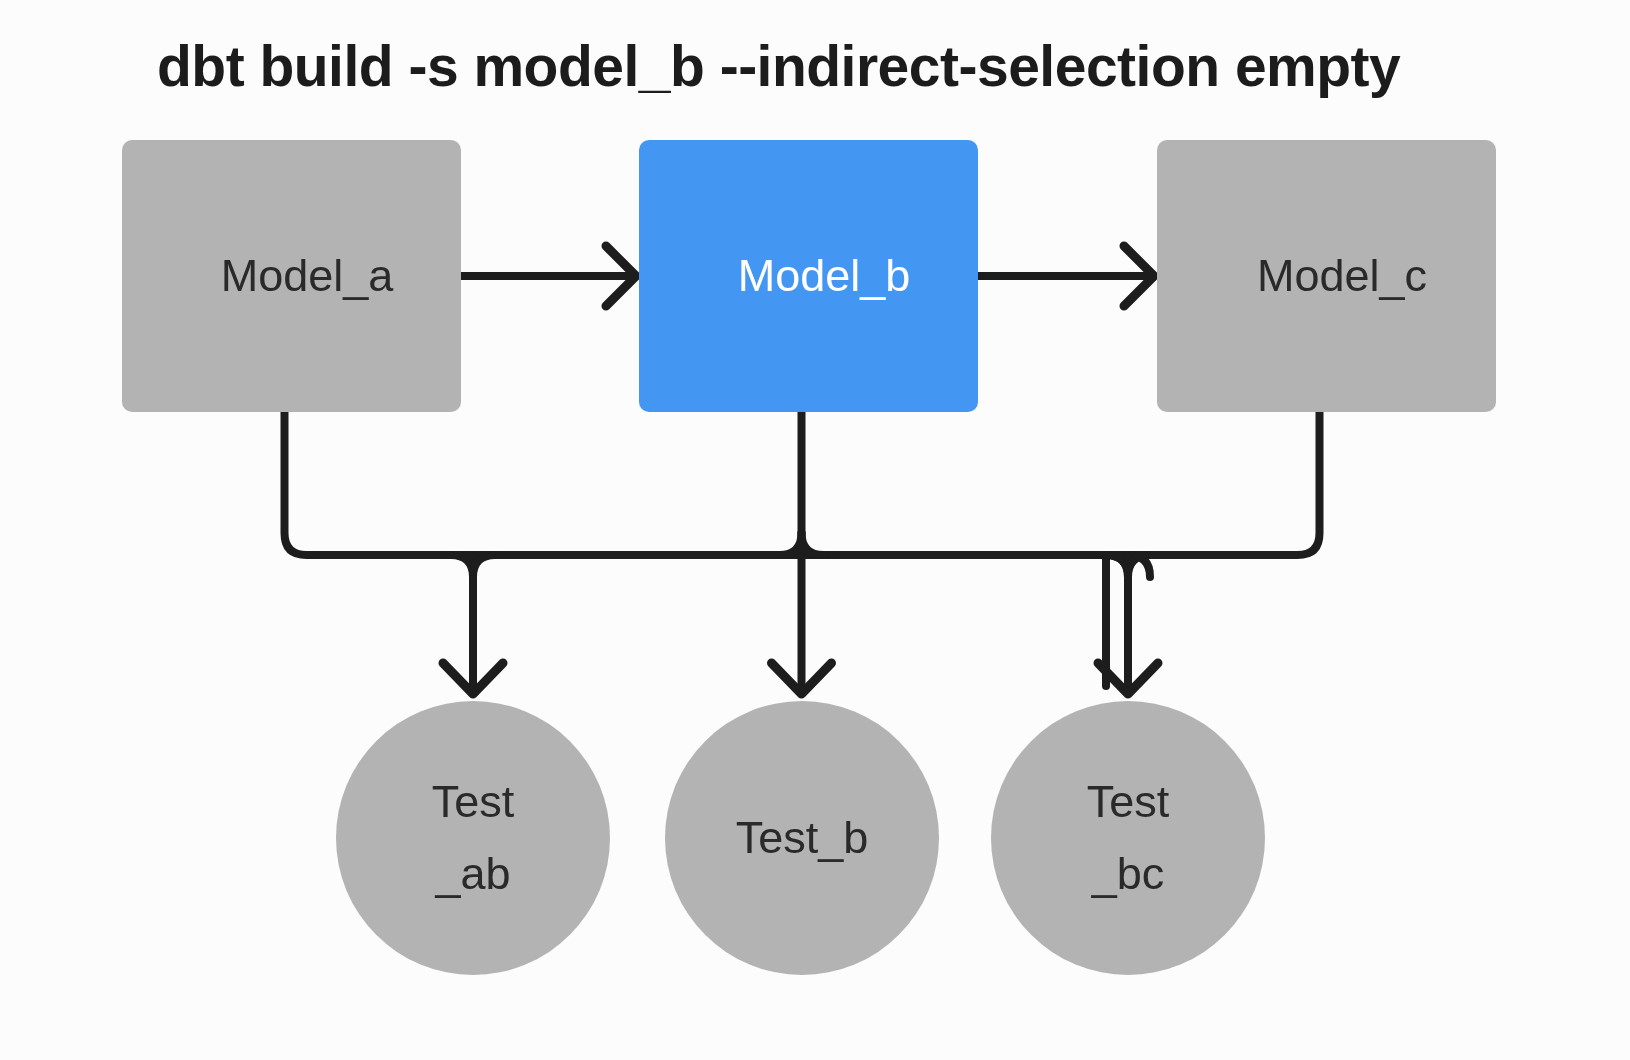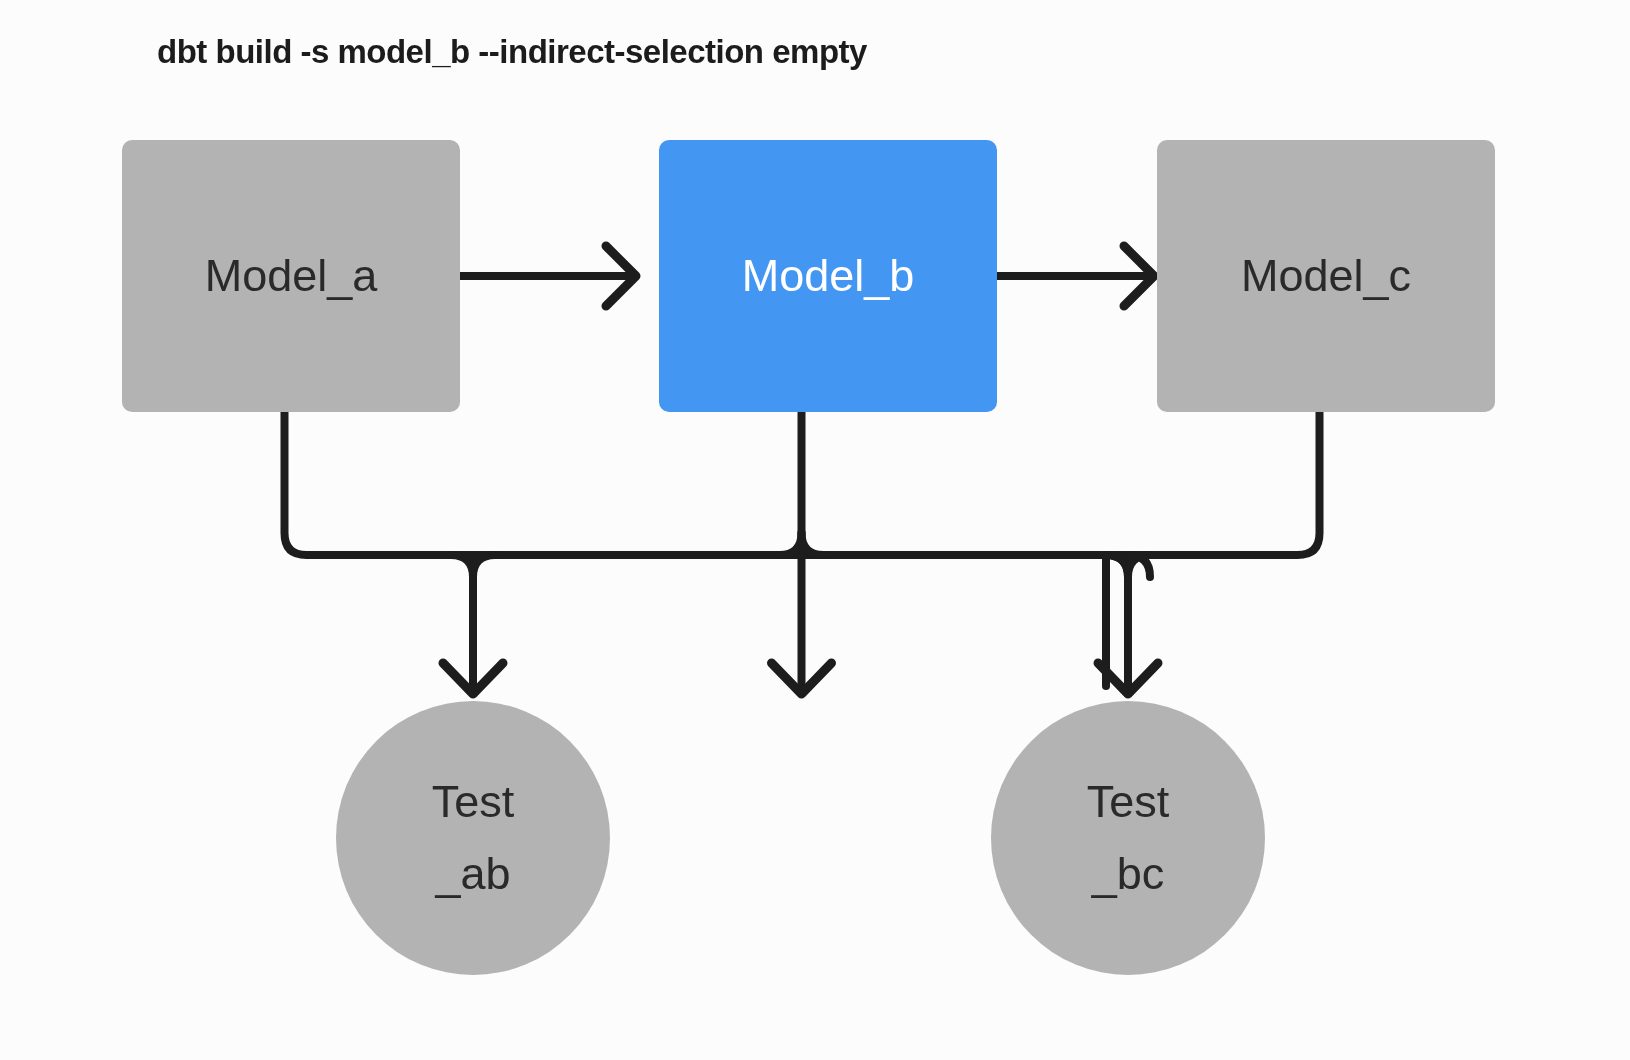--- a/index.html
+++ b/index.html
@@ -14,37 +14,37 @@
   html,body{margin:0;padding:0;}
   body{
     width:1630px;height:1060px;
     background:var(--bg);
     font-family:"Liberation Sans", sans-serif;
     overflow:hidden;position:relative;
   }
   .canvas{position:absolute;inset:0;width:1630px;height:1060px;}
   .title{
     position:absolute;left:157px;top:33px;
-    font-size:33px;font-weight:600;letter-spacing:-0.5px;
+    font-size:57px;font-weight:600;letter-spacing:-0.5px;
     color:var(--title);white-space:nowrap;
   }
   svg.edges{position:absolute;left:0;top:0;width:1630px;height:1060px;}
   svg.edges path{fill:none;stroke:var(--edge);stroke-width:8;stroke-linecap:round;stroke-linejoin:round;}
   svg.edges path.head{stroke-width:9;}
   .node{
     position:absolute;display:flex;align-items:center;justify-content:center;
     font-size:45px;font-weight:400;color:var(--text-dark);text-align:center;
   }
   .model{
-    width:338px;height:272px;top:140px;
-    background:var(--unselected);border-radius:10px;
+    width:308px;height:272px;top:140px;
+    background:var(--unselected);border-radius:10px;padding-left:31px;
   }
   .model.selected{background:var(--selected);color:var(--text-light);}
   .model-a{left:122px;}
-  .model-b{left:639px;margin-left:20px;}
+  .model-b{left:639px;}
   .model-c{left:1157px;text-align:right;}
   .test{
     width:274px;height:274px;top:701px;
     background:var(--unselected);border-radius:50%;
     line-height:1.6;
   }
   .test-ab{left:336px;}
   .test-b{left:665px;}
   .test-bc{left:991px;}
   .test .line{display:block;}
@@ -99,20 +99,25 @@
     <span>Model_c</span>
   </div>
 
   <div class="node test test-ab">
     <span>
       <span class="line">Test</span>
       <span class="line">_ab</span>
     </span>
   </div>
 
+  <div class="node test test-b">
+    <span>
+      <span class="line">Test_b</span>
+    </span>
+  </div>
 
   <div class="node test test-bc">
     <span>
       <span class="line">Test</span>
       <span class="line">_bc</span>
     </span>
   </div>
 
 </div>
 

